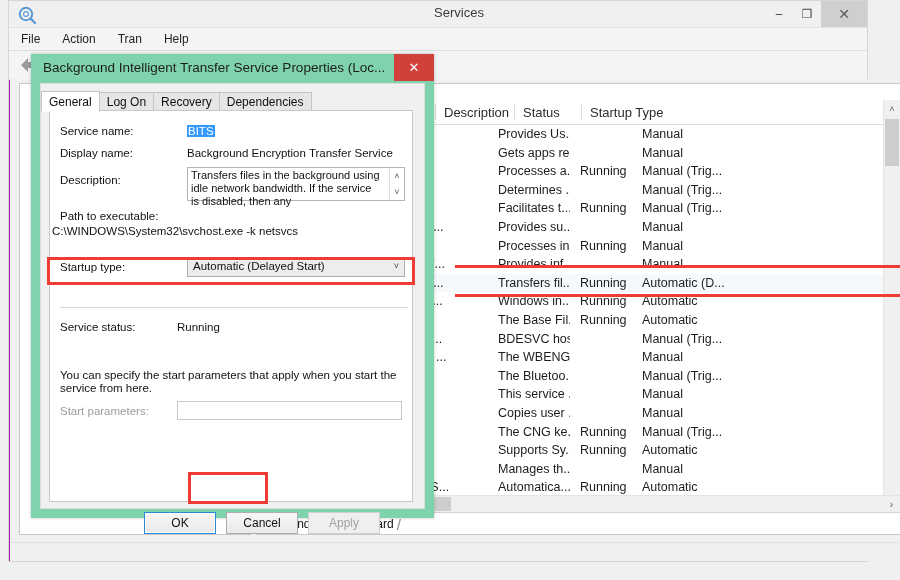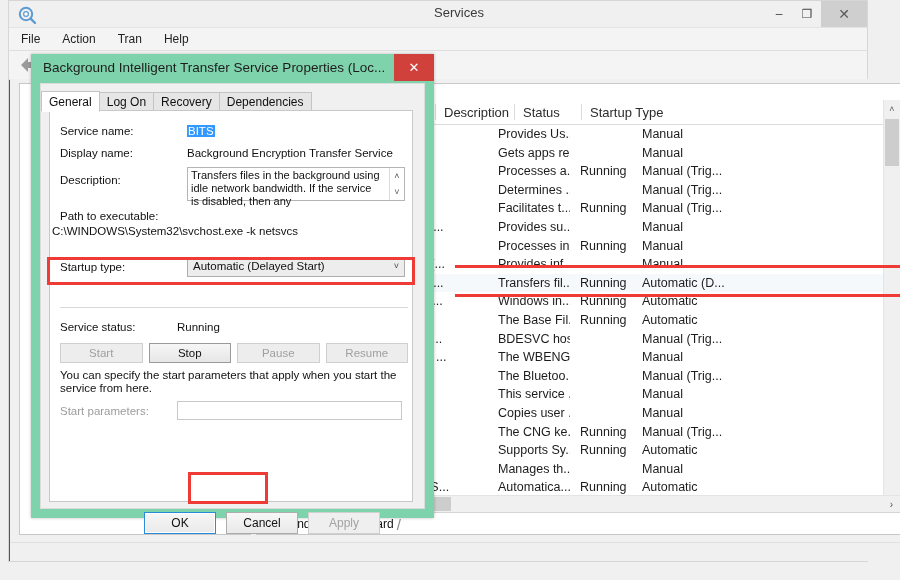--- a/index.html
+++ b/index.html
@@ -489,26 +489,20 @@
         <div class="combo">
           <div class="combo-val">Automatic (Delayed Start)</div>
           <div class="combo-ar">˅</div>
         </div>
 
         <div class="hr"></div>
 
         <div class="f-label" style="left:10px;top:210px;">Service status:</div>
         <div class="f-value" style="left:127px;top:210px;">Running</div>
 
-        <div class="btnrow">
-          <div class="sbtn">Start</div>
-          <div class="sbtn enabled">Stop</div>
-          <div class="sbtn">Pause</div>
-          <div class="sbtn">Resume</div>
-        </div>
 
         <div class="helptxt">You can specify the start parameters that apply when you start the service from here.</div>
 
         <div class="spar-lbl">Start parameters:</div>
         <div class="spar-in"></div>
       </div>
 
       <div class="dlg-btns">
         <div class="dbtn ok">OK</div>
         <div class="dbtn cancel">Cancel</div>

